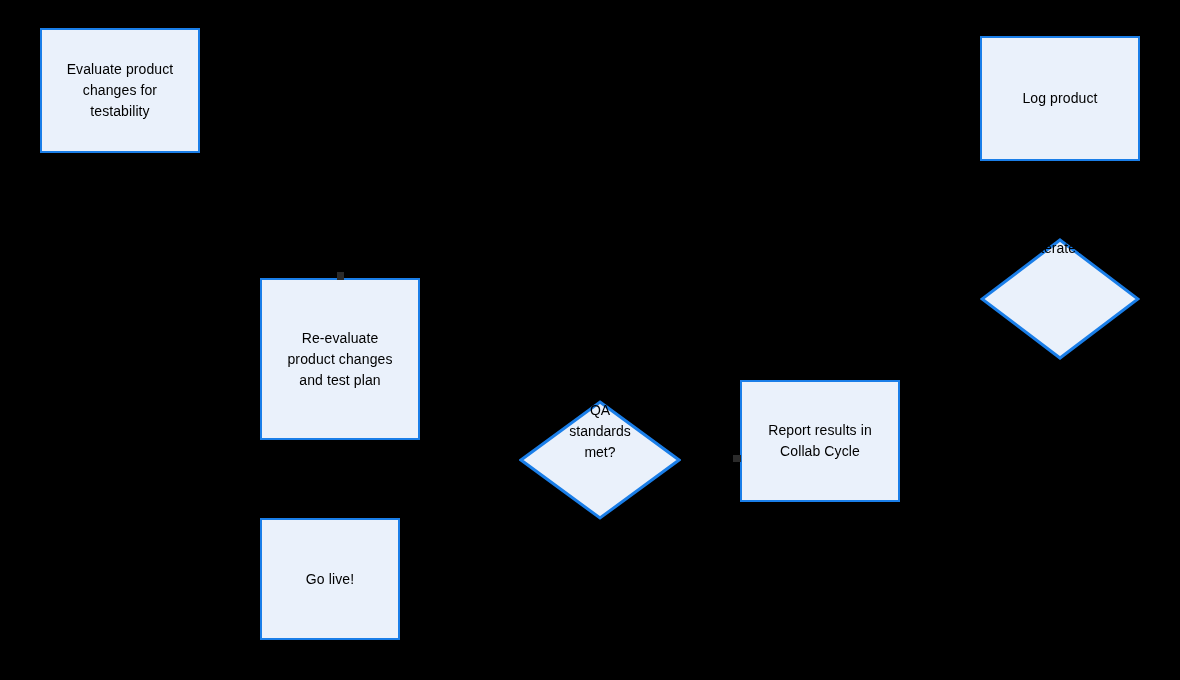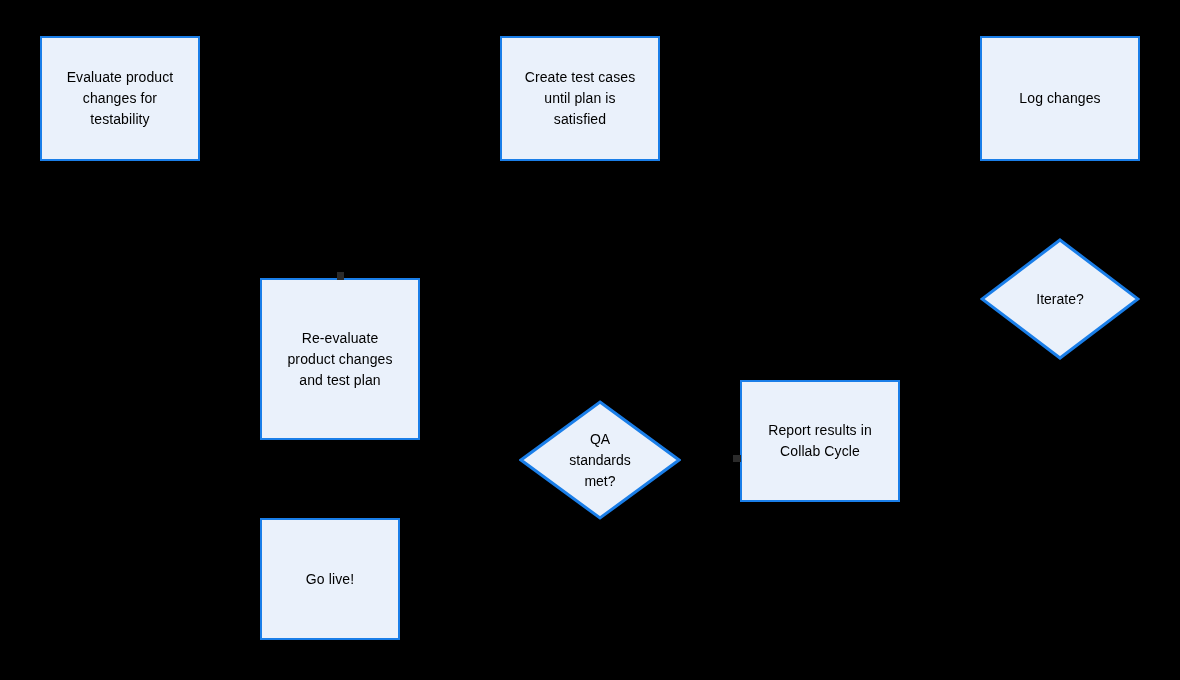--- a/index.html
+++ b/index.html
@@ -34,21 +34,20 @@
   .node .label {
     display: block;
     padding: 0 8px;
     white-space: pre-line;
   }
 
   
   .decision {
     position: absolute;
     display: flex;
-    align-items: center;
     justify-content: center;
   }
   .decision .shape {
     position: absolute;
     inset: 0;
   }
   .decision .label {
     position: relative;
     z-index: 2;
     text-align: center;
@@ -63,36 +62,31 @@
   .stub {
     position: absolute;
     background: #2b2b2b;
   }
 </style>
 </head>
 <body>
 
 <div id="canvas">
 
-  <div class="node" style="left:40px; top:36px; width:160px; height:125px;">
+  <div class="node" style="left:40px; top:28px; width:160px; height:125px;">
     <span class="label">Evaluate product
 changes for
 testability</span>
   </div>
 
 
-  <div class="node" style="left:500px; top:36px; width:160px; height:125px;">
-    <span class="label">Create test cases
-until plan is
-satisfied</span>
-  </div>
 
 
   <div class="node" style="left:980px; top:36px; width:160px; height:125px;">
-    <span class="label">Log changes</span>
+    <span class="label">Log product</span>
   </div>
 
   <div class="decision" style="left:980px; top:238px; width:160px; height:122px;">
     <svg class="shape" viewBox="0 0 160 122" preserveAspectRatio="none">
       <polygon points="80,2 158,61 80,120 2,61" fill="#eaf1fb" stroke="#1a7ee8" stroke-width="3" stroke-linejoin="miter"></polygon>
     </svg>
     <span class="label">Iterate?</span>
   </div>
 
   <div class="node" style="left:260px; top:278px; width:160px; height:162px;">

